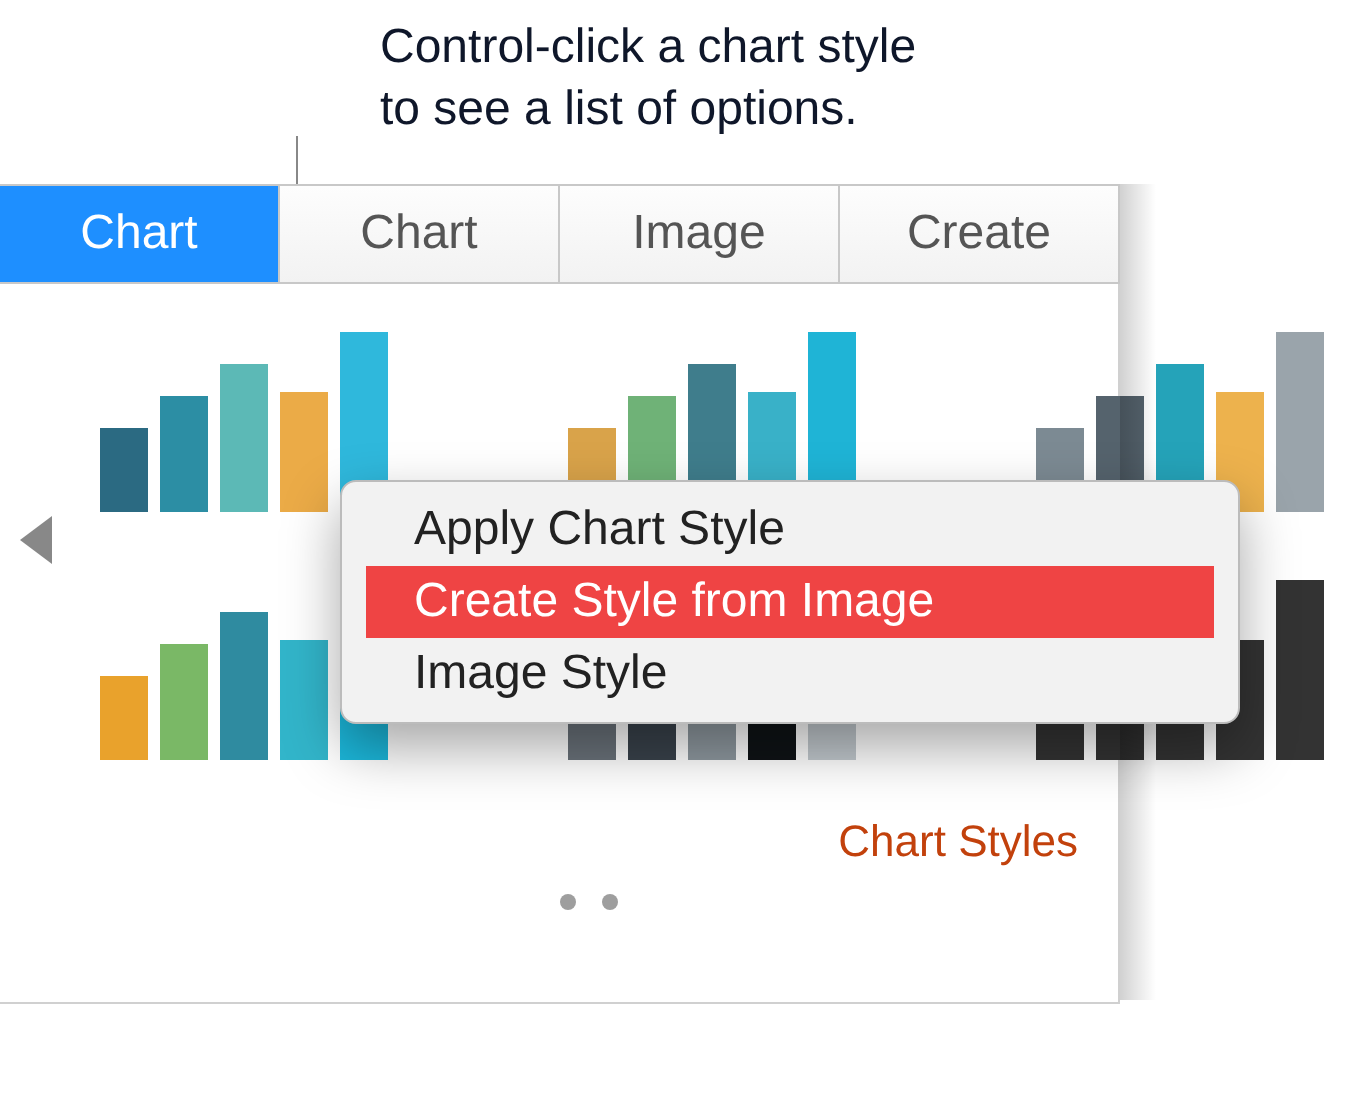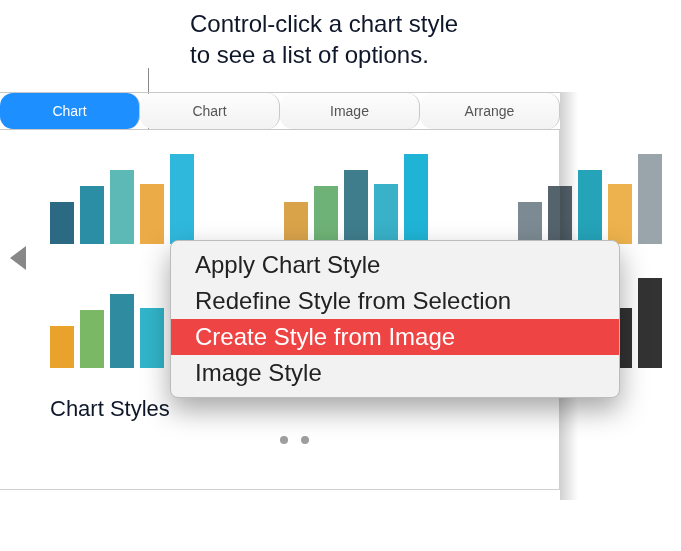--- a/index.html
+++ b/index.html
@@ -40,26 +40,25 @@
     }
     .tabs {
       display: flex;
       border-top: 1px solid #c8c8c8;
       border-bottom: 1px solid #c8c8c8;
     }
     .tab {
       flex: 1;
       text-align: center;
       padding: 10px 0;
-      font-size: 14px;
+      font-size: 24px;
       color: #555;
       border-right: 1px solid #c8c8c8;
       background: linear-gradient(#fdfdfd, #f2f2f2);
       cursor: pointer;
-      border-radius: 13px;
     }
     .tab:last-child {
       border-right: 1px solid #c8c8c8;
     }
     .tab.active {
       background: #1e8fff;
       color: #fff;
     }
     .styles-area {
       position: relative;
@@ -88,22 +87,22 @@
       left: 10px;
       top: 116px;
       width: 0;
       height: 0;
       border-top: 12px solid transparent;
       border-bottom: 12px solid transparent;
       border-right: 16px solid #888;
       cursor: pointer;
     }
     .styles-label {
-      text-align: left;
-      color: #0f172a;
+      text-align: right;
+      color: #c2410c;
       font-size: 22px;
       margin-top: 6px;
     }
     .dots {
       text-align: center;
       margin-top: 8px;
     }
     .dot {
       display: inline-block;
       width: 8px;
@@ -128,21 +127,21 @@
       background: linear-gradient(to right, rgba(0,0,0,0.18), rgba(0,0,0,0));
     }
     .context-menu {
       position: absolute;
       top: 240px;
       left: 170px;
       background: #f2f2f2;
       border: 1px solid #bcbcbc;
       border-radius: 8px;
       box-shadow: 0 12px 28px rgba(0,0,0,0.35);
-      padding: 6px 0;
+      padding: 6px 12px;
       width: 450px;
     }
     .menu-item {
       font-size: 24px;
       color: #222;
       padding: 4px 24px;
       cursor: pointer;
     }
     .menu-item.selected {
       background: #ef4444;
@@ -153,21 +152,21 @@
 <body>
 
 <div class="caption">Control-click a chart style<br>to see a list of options.</div>
 <div class="callout-line"></div>
 
 <div class="panel-wrap">
   <div class="tabs">
     <div class="tab active">Chart</div>
     <div class="tab">Chart</div>
     <div class="tab">Image</div>
-    <div class="tab">Arrange</div>
+    <div class="tab">Create</div>
   </div>
 
   <div class="styles-area">
     <div class="nav-arrow-left"></div>
 
     <div class="row">
       <div class="mini-chart">
           <div class="bar" style="background: rgb(43, 106, 130); height: 42px;"></div>
           <div class="bar" style="background: rgb(44, 142, 164); height: 58px;"></div>
           <div class="bar" style="background: rgb(92, 185, 182); height: 74px;"></div>
@@ -219,16 +218,15 @@
       <span class="dot"></span>
     </div>
     <div class="bottom-divider"></div>
   </div>
 </div>
 
 <div class="right-shadow"></div>
 
 <div class="context-menu">
   <div class="menu-item">Apply Chart Style</div>
-  <div class="menu-item">Redefine Style from Selection</div>
   <div class="menu-item selected">Create Style from Image</div>
   <div class="menu-item">Image Style</div>
 </div>
 
 </body></html>

